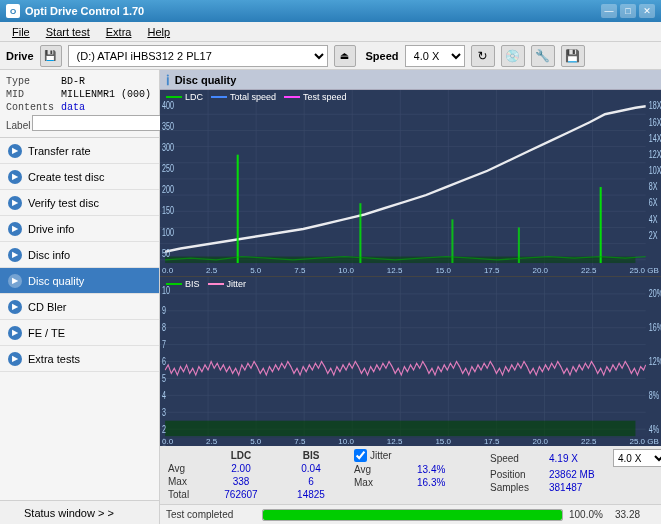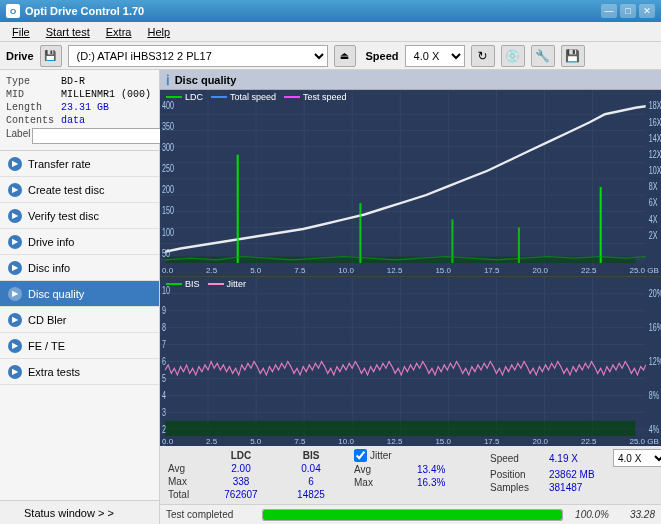--- a/index.html
+++ b/index.html
@@ -106,21 +106,21 @@
     .disc-header {
       display: flex; align-items: center; justify-content: space-between;
       margin-bottom: 4px;
     }
     .disc-title { font-weight: bold; font-size: 12px; }
     .disc-icon { width: 20px; height: 20px; }
     .disc-row { display: flex; font-size: 10px; margin-bottom: 2px; font-family: Liberation Mono, monospace; }
     .disc-key { width: 55px; color: #444; }
     .disc-value { color: #0000cc; flex: 1; }
     .disc-value.black { color: black; }
-    .label-row { display: flex; align-items: flex-start; gap: 2px; margin-top: 2px; }
+    .label-row { display: flex; align-items: flex-end; gap: 2px; margin-top: 2px; }
     .label-text { color: #444; font-size: 10px; width: 35px; }
     .label-input { flex: 1; height: 16px; border: 1px solid #aaa; font-size: 10px; padding: 0 2px; }
     .label-btn { width: 16px; height: 16px; background: #e0e0e0; border: 1px solid #aaa; display: flex; align-items: center; justify-content: center; font-size: 9px; cursor: pointer; }
 
     .nav-items { flex: 1; overflow-y: auto; }
     .nav-item {
       height: 26px;
       display: flex;
       align-items: center;
       padding: 0 8px;
@@ -258,21 +258,21 @@
       background: #d0d0d0;
       border: 1px solid #aaa;
       border-radius: 2px;
       overflow: hidden;
     }
     .progress-bar-inner {
       height: 100%;
       background: #00cc00;
       border-radius: 2px;
     }
-    .progress-text { font-size: 10px; color: #333; min-width: 40px; text-align: right; font-style: italic; }
+    .progress-text { font-size: 10px; color: #333; min-width: 40px; text-align: left; }
     .status-text { font-size: 10px; color: #333; min-width: 90px; }
 
     
     svg { display: block; }
   </style>
 </head>
 <body>
 
 <div class="titlebar">
   <div class="titlebar-left">
@@ -319,24 +319,20 @@
     <div class="disc-panel">
       <div class="disc-row">
         <span class="disc-key">Type</span>
         <span class="disc-value black">BD-R</span>
       </div>
       <div class="disc-row">
         <span class="disc-key">MID</span>
         <span class="disc-value black">MILLENMR1 (000)</span>
       </div>
       <div class="disc-row">
-        <span class="disc-key">Length</span>
-        <span class="disc-value">23.31 GB</span>
-      </div>
-      <div class="disc-row">
         <span class="disc-key">Contents</span>
         <span class="disc-value">data</span>
       </div>
       <div class="label-row">
         <span class="label-text">Label</span>
         <input class="label-input" type="text" style="">
         <div class="label-btn">✎</div>
       </div>
     </div>
 

